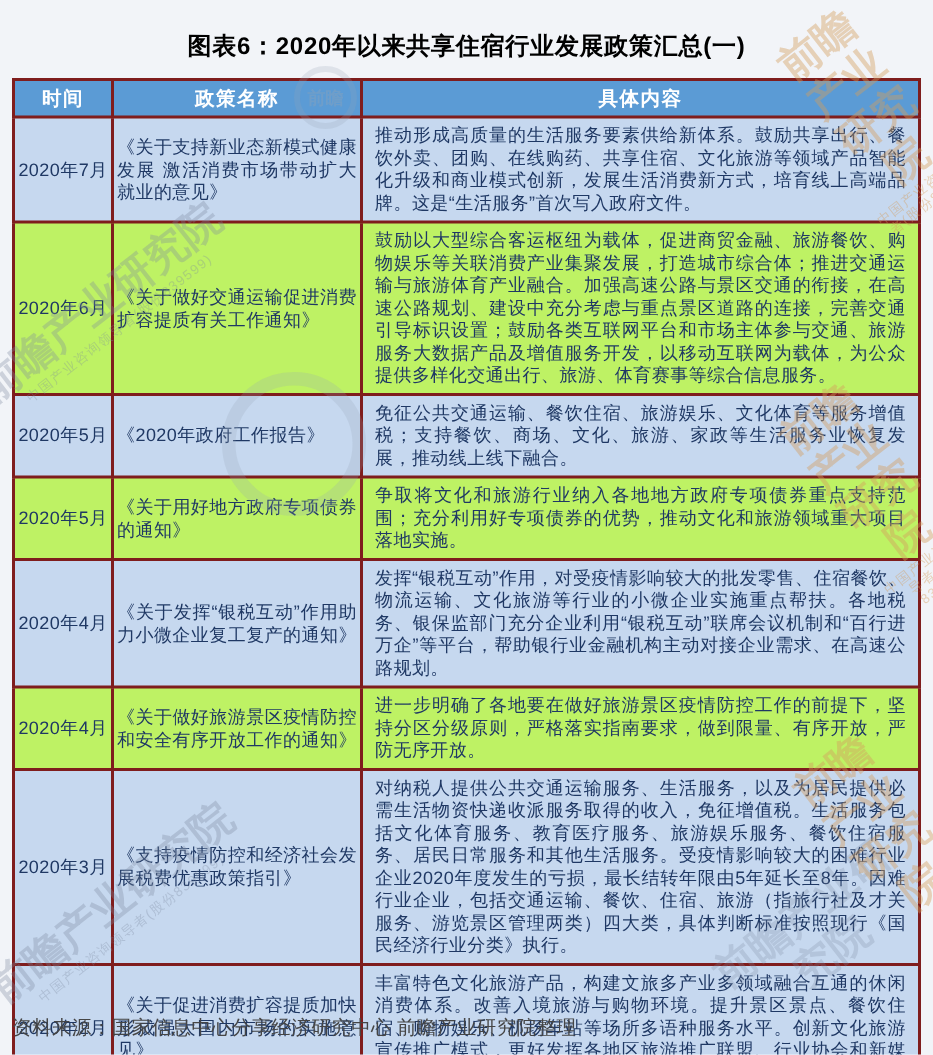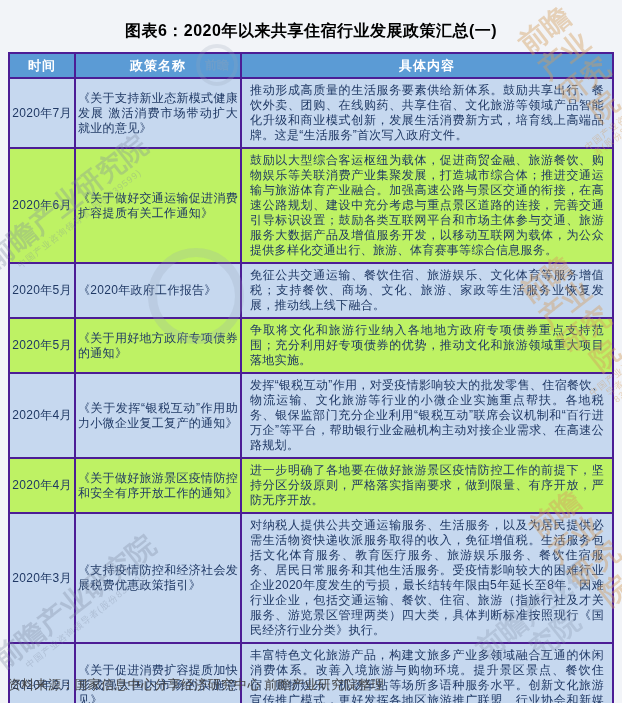--- a/index.html
+++ b/index.html
@@ -21,21 +21,21 @@
   }
   table.policy-table {
     width: 606px;
     margin: 10px 8px 0 8px;
     border-collapse: collapse;
     table-layout: fixed;
   }
   col.c-time { width: 66px; }
   col.c-name { width: 166px; }
   th, td {
-    border: 2px solid #4c1d95;
+    border: 2px solid #7f1d1d;
     vertical-align: middle;
     font-size: 12px;
     line-height: 15px;
     letter-spacing: 0.3px;
   }
   th {
     background: #5b9bd5;
     color: #ffffff;
     font-weight: 700;
     font-size: 13px;

